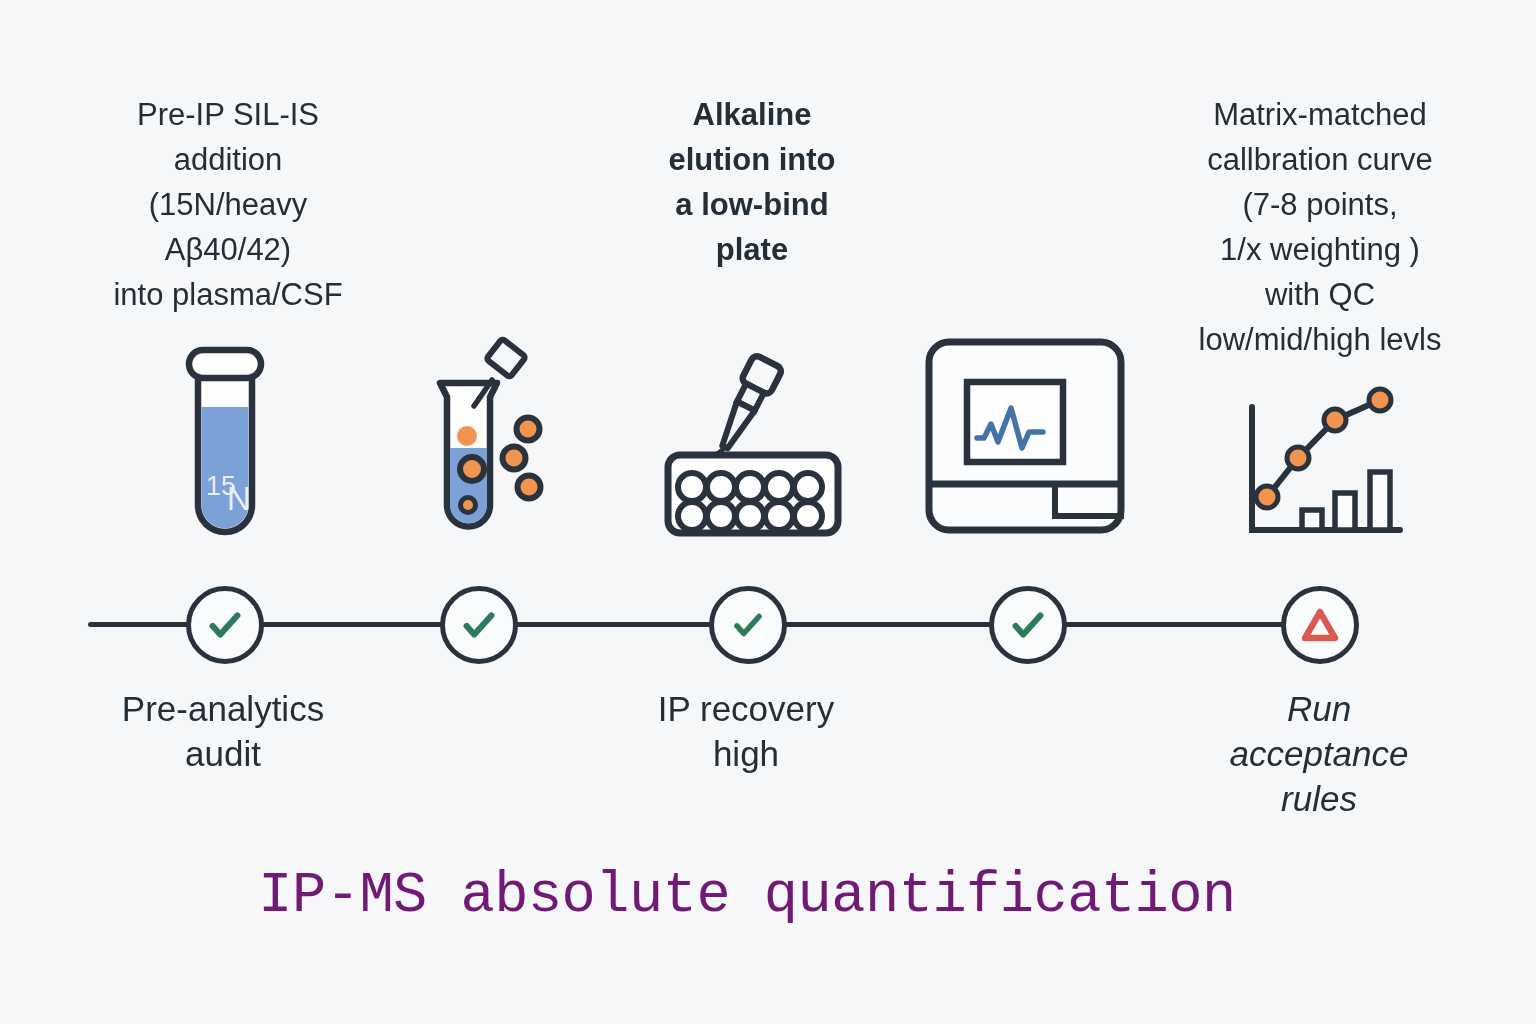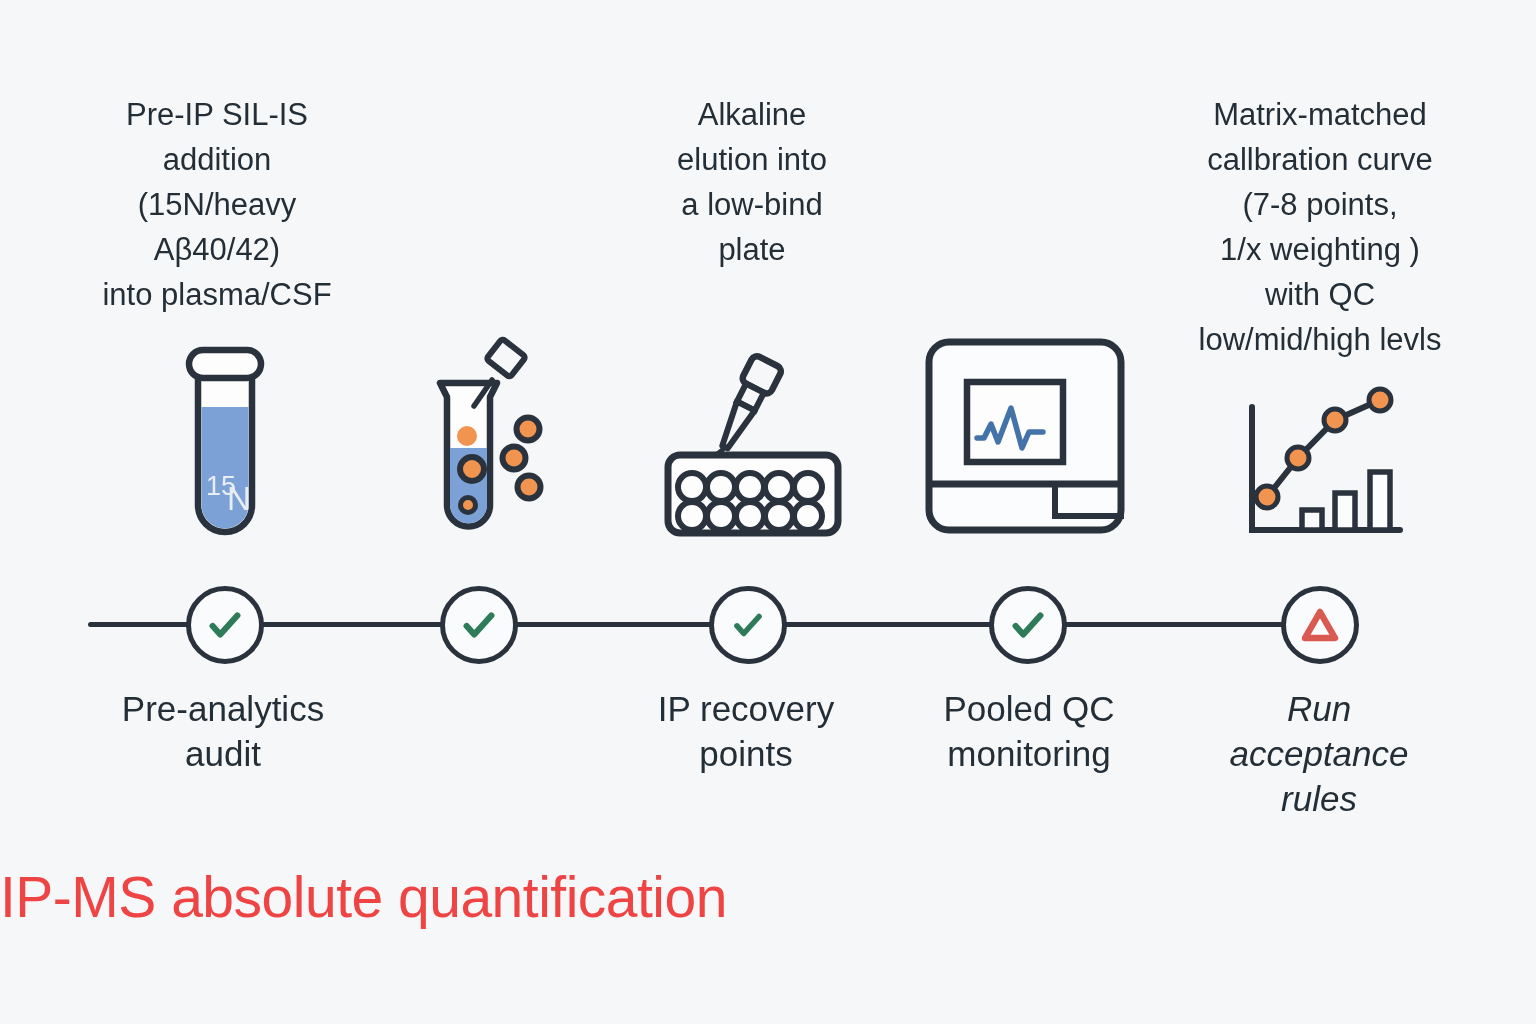--- a/index.html
+++ b/index.html
@@ -7,23 +7,23 @@
     position:relative; width:1536px; height:1024px;
     background:#f6f7f9; overflow:hidden;
     font-family:"Liberation Sans", sans-serif;
     color:#242e37;
   }
   .step-text {
     position:absolute; top:92px;
     font-size:31px; line-height:45px; text-align:center;
     white-space:pre-line; color:#242e37;
   }
-  .st1 { left:37px;  width:360px; }
+  .st1 { left:48px;  width:360px; }
   .st2 { left:322px; width:340px; }
-  .st3 { left:602px; width:300px; }
+  .st3 { left:602px; width:300px;font-weight:bold; }
   .st4 { left:877px; width:300px; }
   .st5 { left:1155px; width:330px;text-align:center; }
 
   .icon { position:absolute; }
   .ic1 { left:185px;  top:346px; }
   .ic2 { left:430px;  top:336px; }
   .ic3 { left:655px;  top:333px; }
   .ic4 { left:925px;  top:338px; }
   .ic5 { left:1240px; top:383px; }
 
@@ -42,22 +42,23 @@
   .step-label {
     position:absolute; top:686px; width:300px;
     font-size:35px; line-height:45px; text-align:center;
     white-space:pre-line; color:#242e37;
   }
   .sl1 { left:73px; } .sl2 { left:329px; } .sl3 { left:596px; }
   .sl4 { left:879px; } .sl5 { left:1169px;font-style:italic; }
 
   .main-title {
     position:absolute; left:0; top:864px; width:1494px;
-    font-size:57px; color:#ef4444;
+    font-size:57px; text-align:center; color:#701a75;
     letter-spacing:-0.5px;
+    font-family:Liberation Mono, monospace;
   }
   .svg-label { font-family:"Liberation Sans", sans-serif; }
 </style>
 </head>
 <body>
 
 <div class="canvas">
 
   <div class="step-text st1">Pre-IP SIL-IS
 addition
@@ -166,22 +167,20 @@
   </div>
   <div class="checkpoint cp5">
     <svg width="40" height="36" viewBox="0 0 40 36">
       <path d="M20,5 L35,31 H5 Z" fill="none" stroke="#d85a50" stroke-width="6.5" stroke-linecap="round" stroke-linejoin="round"></path>
     </svg>
   </div>
 
   <div class="step-label sl1">Pre-analytics
 audit</div>
   <div class="step-label sl3">IP recovery
-points</div>
-  <div class="step-label sl4">Pooled QC
-monitoring</div>
+high</div>
   <div class="step-label sl5">Run
 acceptance
 rules</div>
 
   <div class="main-title">IP-MS absolute quantification</div>
 
 </div>
 
 </body></html>

